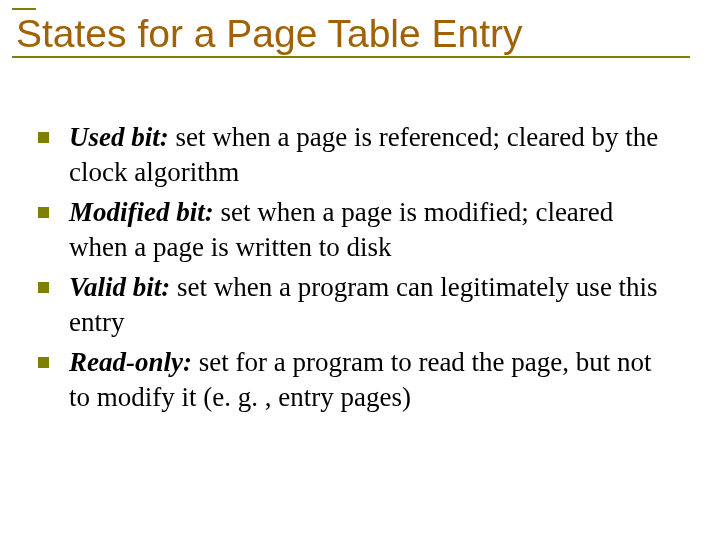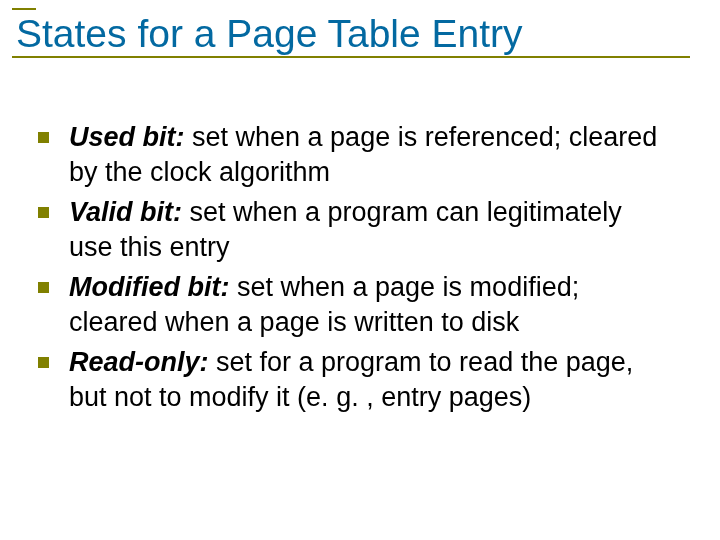--- a/index.html
+++ b/index.html
@@ -23,35 +23,36 @@
     left: 10px;
     right: 30px;
   }
   .title-rule-top {
     border-top: 2px solid #808000;
     margin-left: 2px;
     width: 24px;
   }
   .title {
     font-size: 39px;
-    color: #0369a1;
+    color: #a16207;
     margin: 2px 0 0 6px;
     font-weight: normal;
     letter-spacing: 0px;
   }
   .title-rule-bottom {
     border-top: 2px solid #808000;
     margin-left: 2px;
     margin-right: 0;
   }
   .body {
     position: absolute;
     top: 120px;
     left: 38px;
     right: 50px;
+    font-family: Liberation Serif, serif;
   }
   .item {
     display: flex;
     align-items: flex-start;
     margin-bottom: 6px;
   }
   .bullet {
     width: 11px;
     height: 11px;
     background: #808000;
@@ -85,28 +86,28 @@
     <div class="item">
       <div class="bullet"></div>
       <div class="text">
         <span class="term">Used bit:</span><span>  set when a page is referenced; cleared by the clock algorithm</span>
       </div>
     </div>
 
     <div class="item">
       <div class="bullet"></div>
       <div class="text">
-        <span class="term">Valid bit:</span><span>  set when a program can legitimately use this entry</span>
+        <span class="term">Modified bit:</span><span>  set when a page is modified; cleared when a page is written to disk</span>
       </div>
     </div>
 
     <div class="item">
       <div class="bullet"></div>
       <div class="text">
-        <span class="term">Modified bit:</span><span>  set when a page is modified; cleared when a page is written to disk</span>
+        <span class="term">Valid bit:</span><span>  set when a program can legitimately use this entry</span>
       </div>
     </div>
 
     <div class="item">
       <div class="bullet"></div>
       <div class="text">
         <span class="term">Read-only:</span><span>  set for a program to read the page, but not to modify it (e. g. , entry pages)</span>
       </div>
     </div>
 

